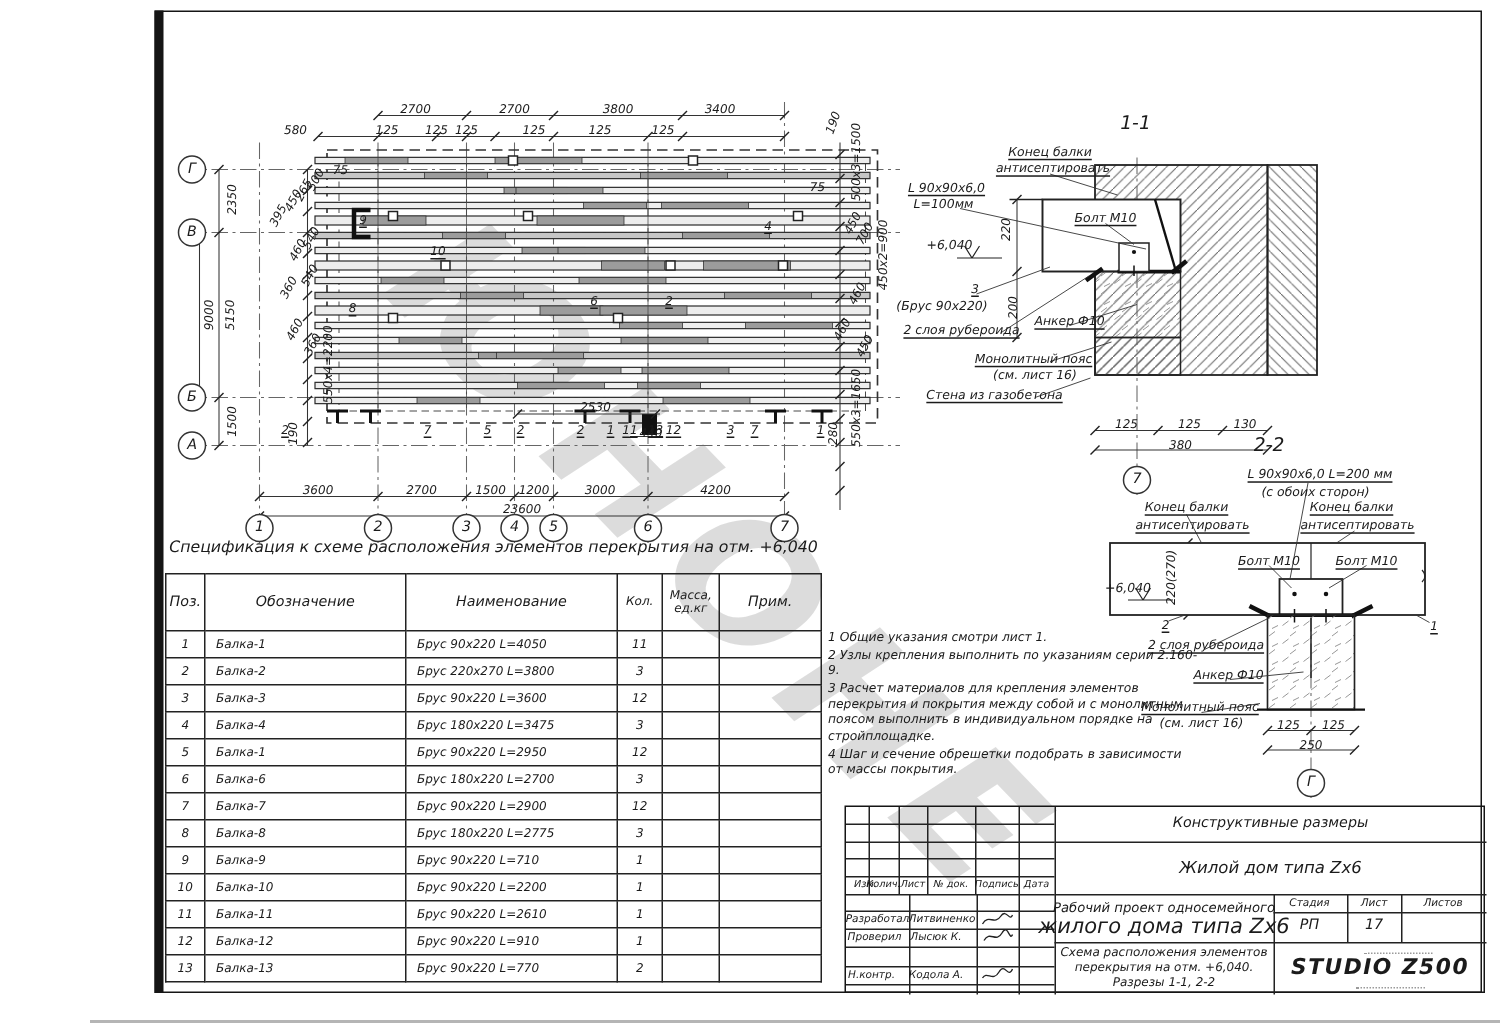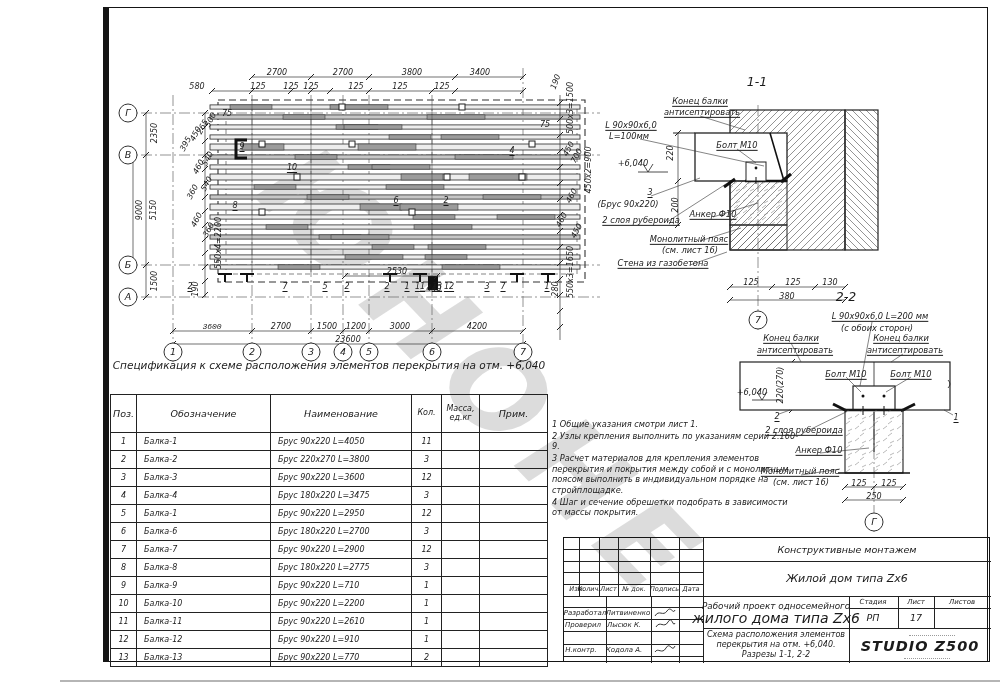--- a/index.html
+++ b/index.html
@@ -15,21 +15,21 @@
   #ov{position:absolute;inset:0;}
   .pl{position:absolute;transform:translate(-50%,-50%);white-space:nowrap;line-height:1;}
   .d{font-size:8px;}
   .t{font-size:8px;text-decoration:underline;text-underline-offset:2px;}
   .ax{font-size:9.5px;}
   .lb{font-size:8.3px;}
   .lbu{font-size:8.3px;text-decoration:underline;text-underline-offset:2px;}
   .st{font-size:12.5px;}
   .h1{font-size:12.5px;letter-spacing:.5px;}
   .h2{font-size:10.5px;}
-  #spec{position:absolute;left:110px;top:394px;width:437px;border-collapse:collapse;border:1.6px solid #151515;table-layout:fixed;}
+  #spec{position:absolute;left:110px;top:382px;width:437px;border-collapse:collapse;border:1.6px solid #151515;table-layout:fixed;}
   #spec th,#spec td{border:1px solid #222;font-weight:normal;font-style:italic;overflow:hidden;}
   #spec thead tr{height:38px;}
   #spec th{font-size:9.5px;}
   #spec th.sm{font-size:8px;line-height:1.1;}
   #spec td{font-size:8px;height:17px;padding:0 0 0 7px;}
   #spec td.c{text-align:center;padding:0;}
   #notes{position:absolute;left:552px;top:419px;width:247px;}
   #notes p{margin:0 0 1px 0;font-size:8.2px;line-height:1.3;}
   #tb{position:absolute;left:563px;top:537px;width:427px;height:125px;border:1.6px solid #151515;box-sizing:border-box;}
   #tb .vl{position:absolute;width:1px;background:#222;}
@@ -321,21 +321,21 @@
       <span class="pl d" style="left: 569px; top: 149px; transform: translate(-50%, -50%) rotate(-62deg);">450</span>
       <span class="pl d" style="left: 577px; top: 156px; transform: translate(-50%, -50%) rotate(-62deg);">700</span>
       <span class="pl d" style="left: 589px; top: 170px; transform: translate(-50%, -50%) rotate(-90deg);">450х2=900</span>
       <span class="pl d" style="left: 572px; top: 196px; transform: translate(-50%, -50%) rotate(-62deg);">460</span>
       <span class="pl d" style="left: 562px; top: 220px; transform: translate(-50%, -50%) rotate(-62deg);">460</span>
       <span class="pl d" style="left: 577px; top: 231px; transform: translate(-50%, -50%) rotate(-62deg);">450</span>
       <span class="pl d" style="left: 556px; top: 289px; transform: translate(-50%, -50%) rotate(-90deg);">280</span>
       <span class="pl d" style="left: 571px; top: 272px; transform: translate(-50%, -50%) rotate(-90deg);">550х3=1650</span>
       <span class="pl d" style="left: 397px; top: 272px;">2530</span>
       <span class="pl d" style="left: 434px; top: 289px;">440</span>
-      <span class="pl d" style="left: 212px; top: 327px; font-family: Liberation Mono, monospace;">3600</span>
+      <span class="pl d" style="left: 212px; top: 327px;">3600</span>
       <span class="pl d" style="left: 281px; top: 327px;">2700</span>
       <span class="pl d" style="left: 327px; top: 327px;">1500</span>
       <span class="pl d" style="left: 356px; top: 327px;">1200</span>
       <span class="pl d" style="left: 400px; top: 327px;">3000</span>
       <span class="pl d" style="left: 477px; top: 327px;">4200</span>
       <span class="pl d" style="left: 348px; top: 340px;">23600</span>
       <span class="pl t" style="left: 190px; top: 287px;">2</span>
       <span class="pl t" style="left: 285px; top: 287px;">7</span>
       <span class="pl t" style="left: 325px; top: 287px;">5</span>
       <span class="pl t" style="left: 347px; top: 287px;">2</span>
@@ -587,21 +587,21 @@
     <svg class="sig" style="left:101px;top:75px" width="22" height="10">
         <path d="M1 8 C5 1,9 9,13 3 S19 7,21 2" stroke="#222" stroke-width=".9" fill="none"></path>
       </svg>
     <svg class="sig" style="left:101px;top:87px" width="22" height="10">
         <path d="M2 7 C6 0,10 9,14 2 S19 8,21 3" stroke="#222" stroke-width=".9" fill="none"></path>
       </svg>
     <svg class="sig" style="left:101px;top:112px" width="22" height="10">
         <path d="M1 7 C4 2,8 10,12 3 S18 8,21 1" stroke="#222" stroke-width=".9" fill="none"></path>
       </svg>
 
-    <div class="tx" style="left:283px;top:12px;font-size:9.5px">Конструктивные монтажем</div>
+    <div class="tx" style="left:283px;top:12px;font-size:9.5px">Конструктивные размеры</div>
     <div class="tx" style="left:283px;top:41px;font-size:11px">Жилой дом типа Zх6</div>
     <div class="tx" style="left:212px;top:68px;font-size:8.8px">Рабочий проект односемейного</div>
     <div class="tx" style="left:212px;top:80px;font-size:14px">жилого дома типа Zх6</div>
     <div class="tx c7" style="left:309px;top:64px">Стадия</div>
     <div class="tx c7" style="left:352px;top:64px">Лист</div>
     <div class="tx c7" style="left:398px;top:64px">Листов</div>
     <div class="tx" style="left:309px;top:80px;font-size:9.5px">РП</div>
     <div class="tx" style="left:352px;top:80px;font-size:9.5px">17</div>
     <div class="tx c8" style="left:212px;top:97px">Схема расположения элементов</div>
     <div class="tx c8" style="left:212px;top:107px">перекрытия на отм. +6,040.</div>

